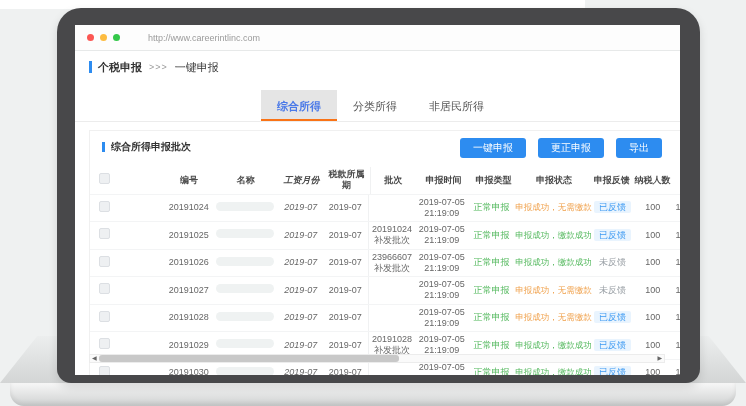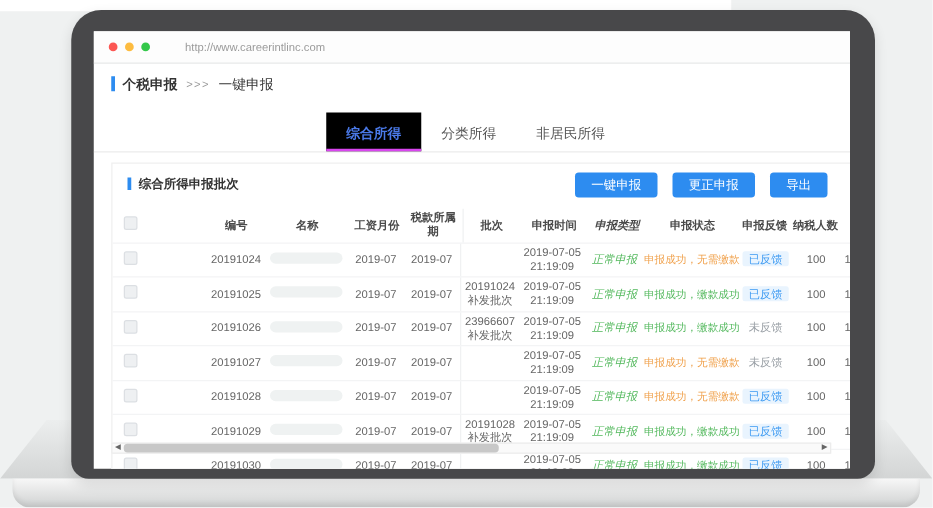--- a/index.html
+++ b/index.html
@@ -47,21 +47,21 @@
   .bc-bar { width:3px; height:12px; background:#2d8cf0; margin-right:6px; }
   .bc-section { font-size:11px; font-weight:bold; color:#333; }
   .bc-sep { font-size:9px; color:#999; margin:0 7px; letter-spacing:1px; }
   .bc-page { font-size:11px; color:#333; }
 
   
   .tabs { margin-top:15px; height:32px; display:flex; align-items:stretch;
           border-bottom:1px solid #ececec; padding-left:186px; }
   .tab { font-size:11px; color:#555; padding:9px 16px 0 16px; cursor:pointer; }
   .tab.active {
-    color:#4a79e8; background:#000000; border-bottom:2px solid #d946ef; font-weight:bold;
+    color:#4a79e8; background:#e5e5e5; border-bottom:2px solid #f97316; font-weight:bold;
   }
 
   
   .panel { position:relative; margin:8px 0 0 14px; width:640px;
            border:1px solid #f0f0f0; background:#fff; padding-bottom:4px; }
   .panel-head { height:32px; display:flex; align-items:center; padding-left:12px; }
   .panel-title { display:flex; align-items:center; }
   .pt-bar { width:3px; height:10px; background:#2d8cf0; margin-right:6px; }
   .pt-text { font-size:10px; font-weight:bold; color:#333; }
   .panel-actions { position:absolute; right:66px; top:7px; display:flex; gap:12px; }
@@ -71,23 +71,23 @@
     font-family:"Liberation Sans","DejaVu Sans",sans-serif;
   }
 
   
   .table { width:640px; margin-top:4px; }
   .tr { display:flex; align-items:center; min-height:23px; border-top:1px solid #f3f4f5; }
   .thead .tr { border-top:none; min-height:26px; }
   .td { font-size:9px; color:#666; text-align:center; line-height:1.25; padding:2px 1px; }
   .thead .td { font-weight:bold; color:#4a4a4a; }
   .c-check{ width:30px; } .c-id{ width:48px;margin-left:48px; } .c-name{ width:72px; }
-  .c-month{ width:46px; } .c-period{ width:50px; border-right:1px solid #f0f1f2; align-self:stretch; display:flex; align-items:center; justify-content:center;}
+  .c-month{ width:46px;font-style:italic; } .c-period{ width:50px; border-right:1px solid #f0f1f2; align-self:stretch; display:flex; align-items:center; justify-content:center;}
   .c-batch{ width:48px; } .c-time{ width:58px; }
-  .c-type{ width:48px;font-style:italic; } .c-status{ width:80px; } .c-feedback{ width:42px; }
+  .c-type{ width:48px; } .c-status{ width:80px; } .c-feedback{ width:42px; }
   .c-tax{ width:44px; } .c-partial{ width:60px; text-align:left; padding-left:2px; }
   .checkbox { display:inline-block; width:11px; height:11px; border-radius:2px;
               background:#eef0f2; border:1px solid #dcdfe3; cursor:pointer; }
   .name-bar { display:inline-block; width:58px; height:9px; border-radius:5px; background:#eff2f2; }
   .type-text { color:#52b85c; white-space:nowrap; }
   .status { white-space:nowrap; font-size:8.5px; }
   .status.warning { color:#f0a04a; }
   .status.success { color:#52b85c; }
   .feedback { white-space:nowrap; }
   .feedback.done { color:#3f9bf2; background:#e9f4fe; padding:1px 5px; border-radius:2px;text-align:center; }

